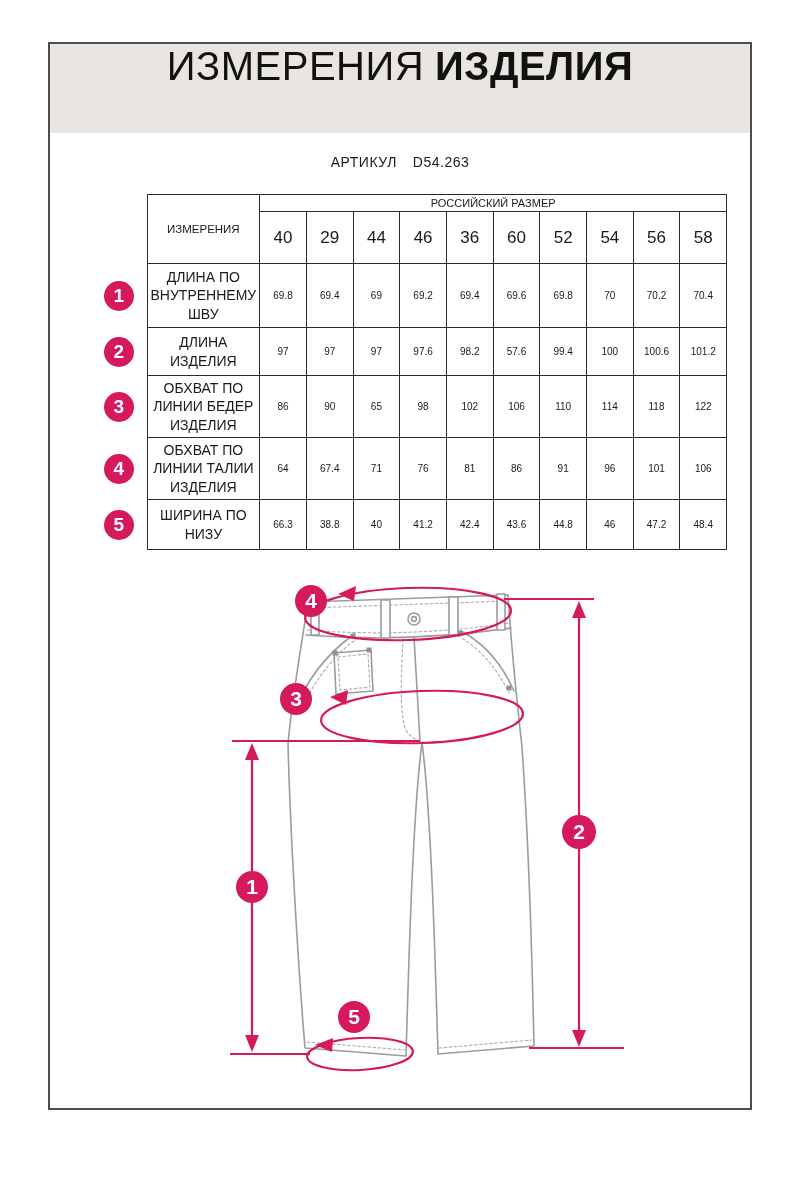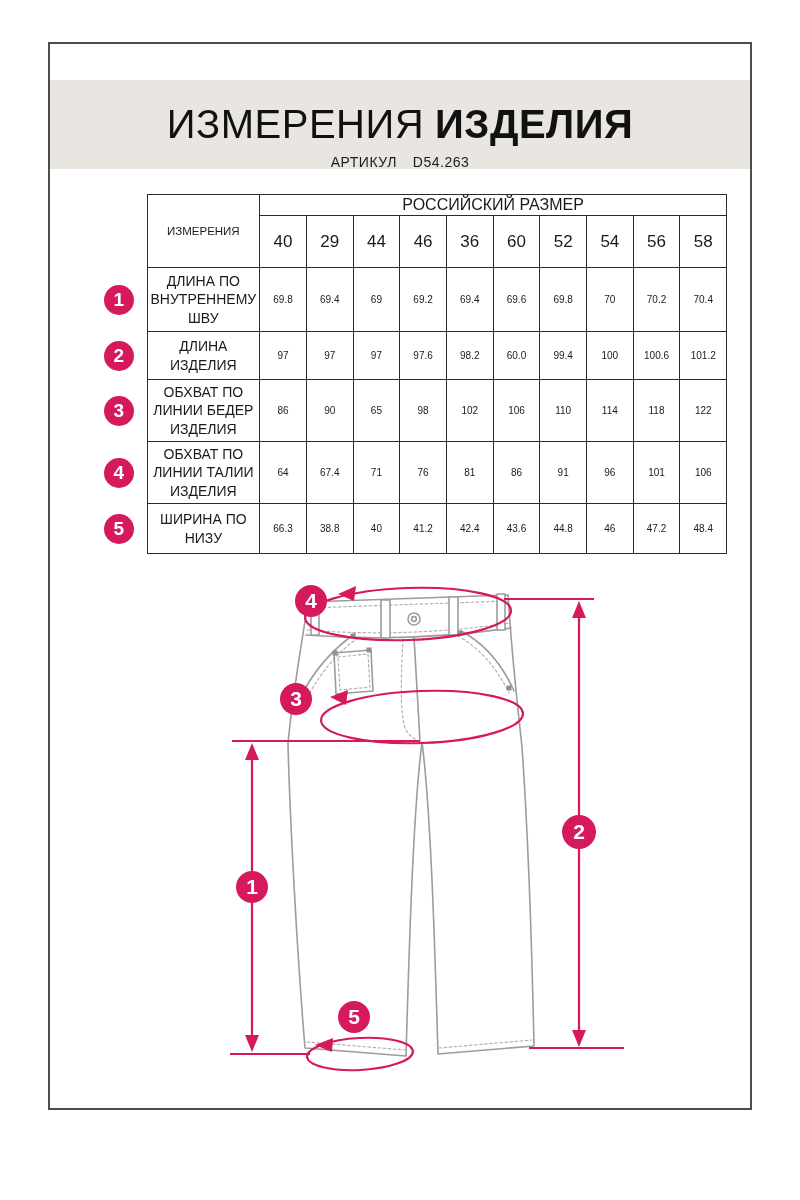--- a/index.html
+++ b/index.html
@@ -7,38 +7,38 @@
     --frame-border:#4d4d4d; --table-border:#2b2b2b;
   }
   *{box-sizing:border-box; margin:0; padding:0;}
   html,body{width:800px; height:1200px; background:#ffffff;
     font-family:"Liberation Sans", sans-serif; color:#1a1a1a;}
   .page{position:relative; width:800px; height:1200px; overflow:hidden;}
   .frame{position:absolute; left:48px; top:42px; width:704px; height:1068px;
     border:2px solid var(--frame-border); background:#fff;}
   
   .banner{position:absolute; left:0; top:0; width:100%; height:89px;
-    background:var(--banner-bg); display:flex; align-items:center; justify-content:center;margin-top:36px;}
+    background:var(--banner-bg); display:flex; align-items:flex-start; justify-content:center;}
   .banner h1{font-size:40px; font-weight:normal; letter-spacing:.5px; color:#111;}
   .banner h1 .t-reg{margin-right:11px;}
   .banner h1 b{font-weight:bold;}
   
   .article{position:absolute; left:0; top:110px; width:100%; text-align:center;
     font-size:14px; letter-spacing:.5px; color:#1c1c1c;}
   .article .a-val{margin-left:16px;}
   
   table.size-table{position:absolute; left:41px; top:150px; border-collapse:collapse;
     table-layout:fixed;}
   .c-gutter{width:56px;} .c-label{width:100px;} .c-size{width:46.7px;}
   .size-table th,.size-table td{border:1.2px solid var(--table-border);
     text-align:center; vertical-align:middle; font-weight:normal; background:#fff; padding:1px 3px;}
   .size-table .gutter{border:none; background:transparent; padding:0;}
   tr.hr1{height:17px;} tr.hr2{height:52px;}
   tr.r1{height:64px;} tr.r2{height:48px;} tr.r3{height:62px;} tr.r4{height:62px;} tr.r5{height:50px;}
-  .group-h{font-size:16px;border-radius:6px;}
+  .group-h{font-size:11px;border-radius:6px;}
   .corner{font-size:11.5px;}
   .size-cell{font-size:17px; font-weight:bold;}
   .label-cell{font-size:14px; line-height:1.3; padding:2px 8px;}
   .value-cell{font-size:10px;}
   .num-badge{width:30px; height:30px; border-radius:50%; background:var(--accent);
     color:#fff; font-size:19px; font-weight:bold; display:flex; align-items:center;
     justify-content:center; margin:0 auto;}
   
   svg.diagram{position:absolute; left:132px; top:526px; width:460px; height:515px;}
   .sk{stroke:var(--sketch); stroke-width:1.6; fill:none;}
@@ -116,21 +116,21 @@
           <tr class="r2">
             <td class="gutter">
               <div class="num-badge">2</div>
             </td>
             <td class="label-cell">ДЛИНА ИЗДЕЛИЯ</td>
             <td class="value-cell">97</td>
             <td class="value-cell">97</td>
             <td class="value-cell">97</td>
             <td class="value-cell">97.6</td>
             <td class="value-cell">98.2</td>
-            <td class="value-cell">60.0</td>
+            <td class="value-cell">57.6</td>
             <td class="value-cell">99.4</td>
             <td class="value-cell">100</td>
             <td class="value-cell">100.6</td>
             <td class="value-cell">101.2</td>
           </tr>
           <tr class="r3">
             <td class="gutter">
               <div class="num-badge">3</div>
             </td>
             <td class="label-cell">ОБХВАТ ПО ЛИНИИ БЕДЕР ИЗДЕЛИЯ</td>

